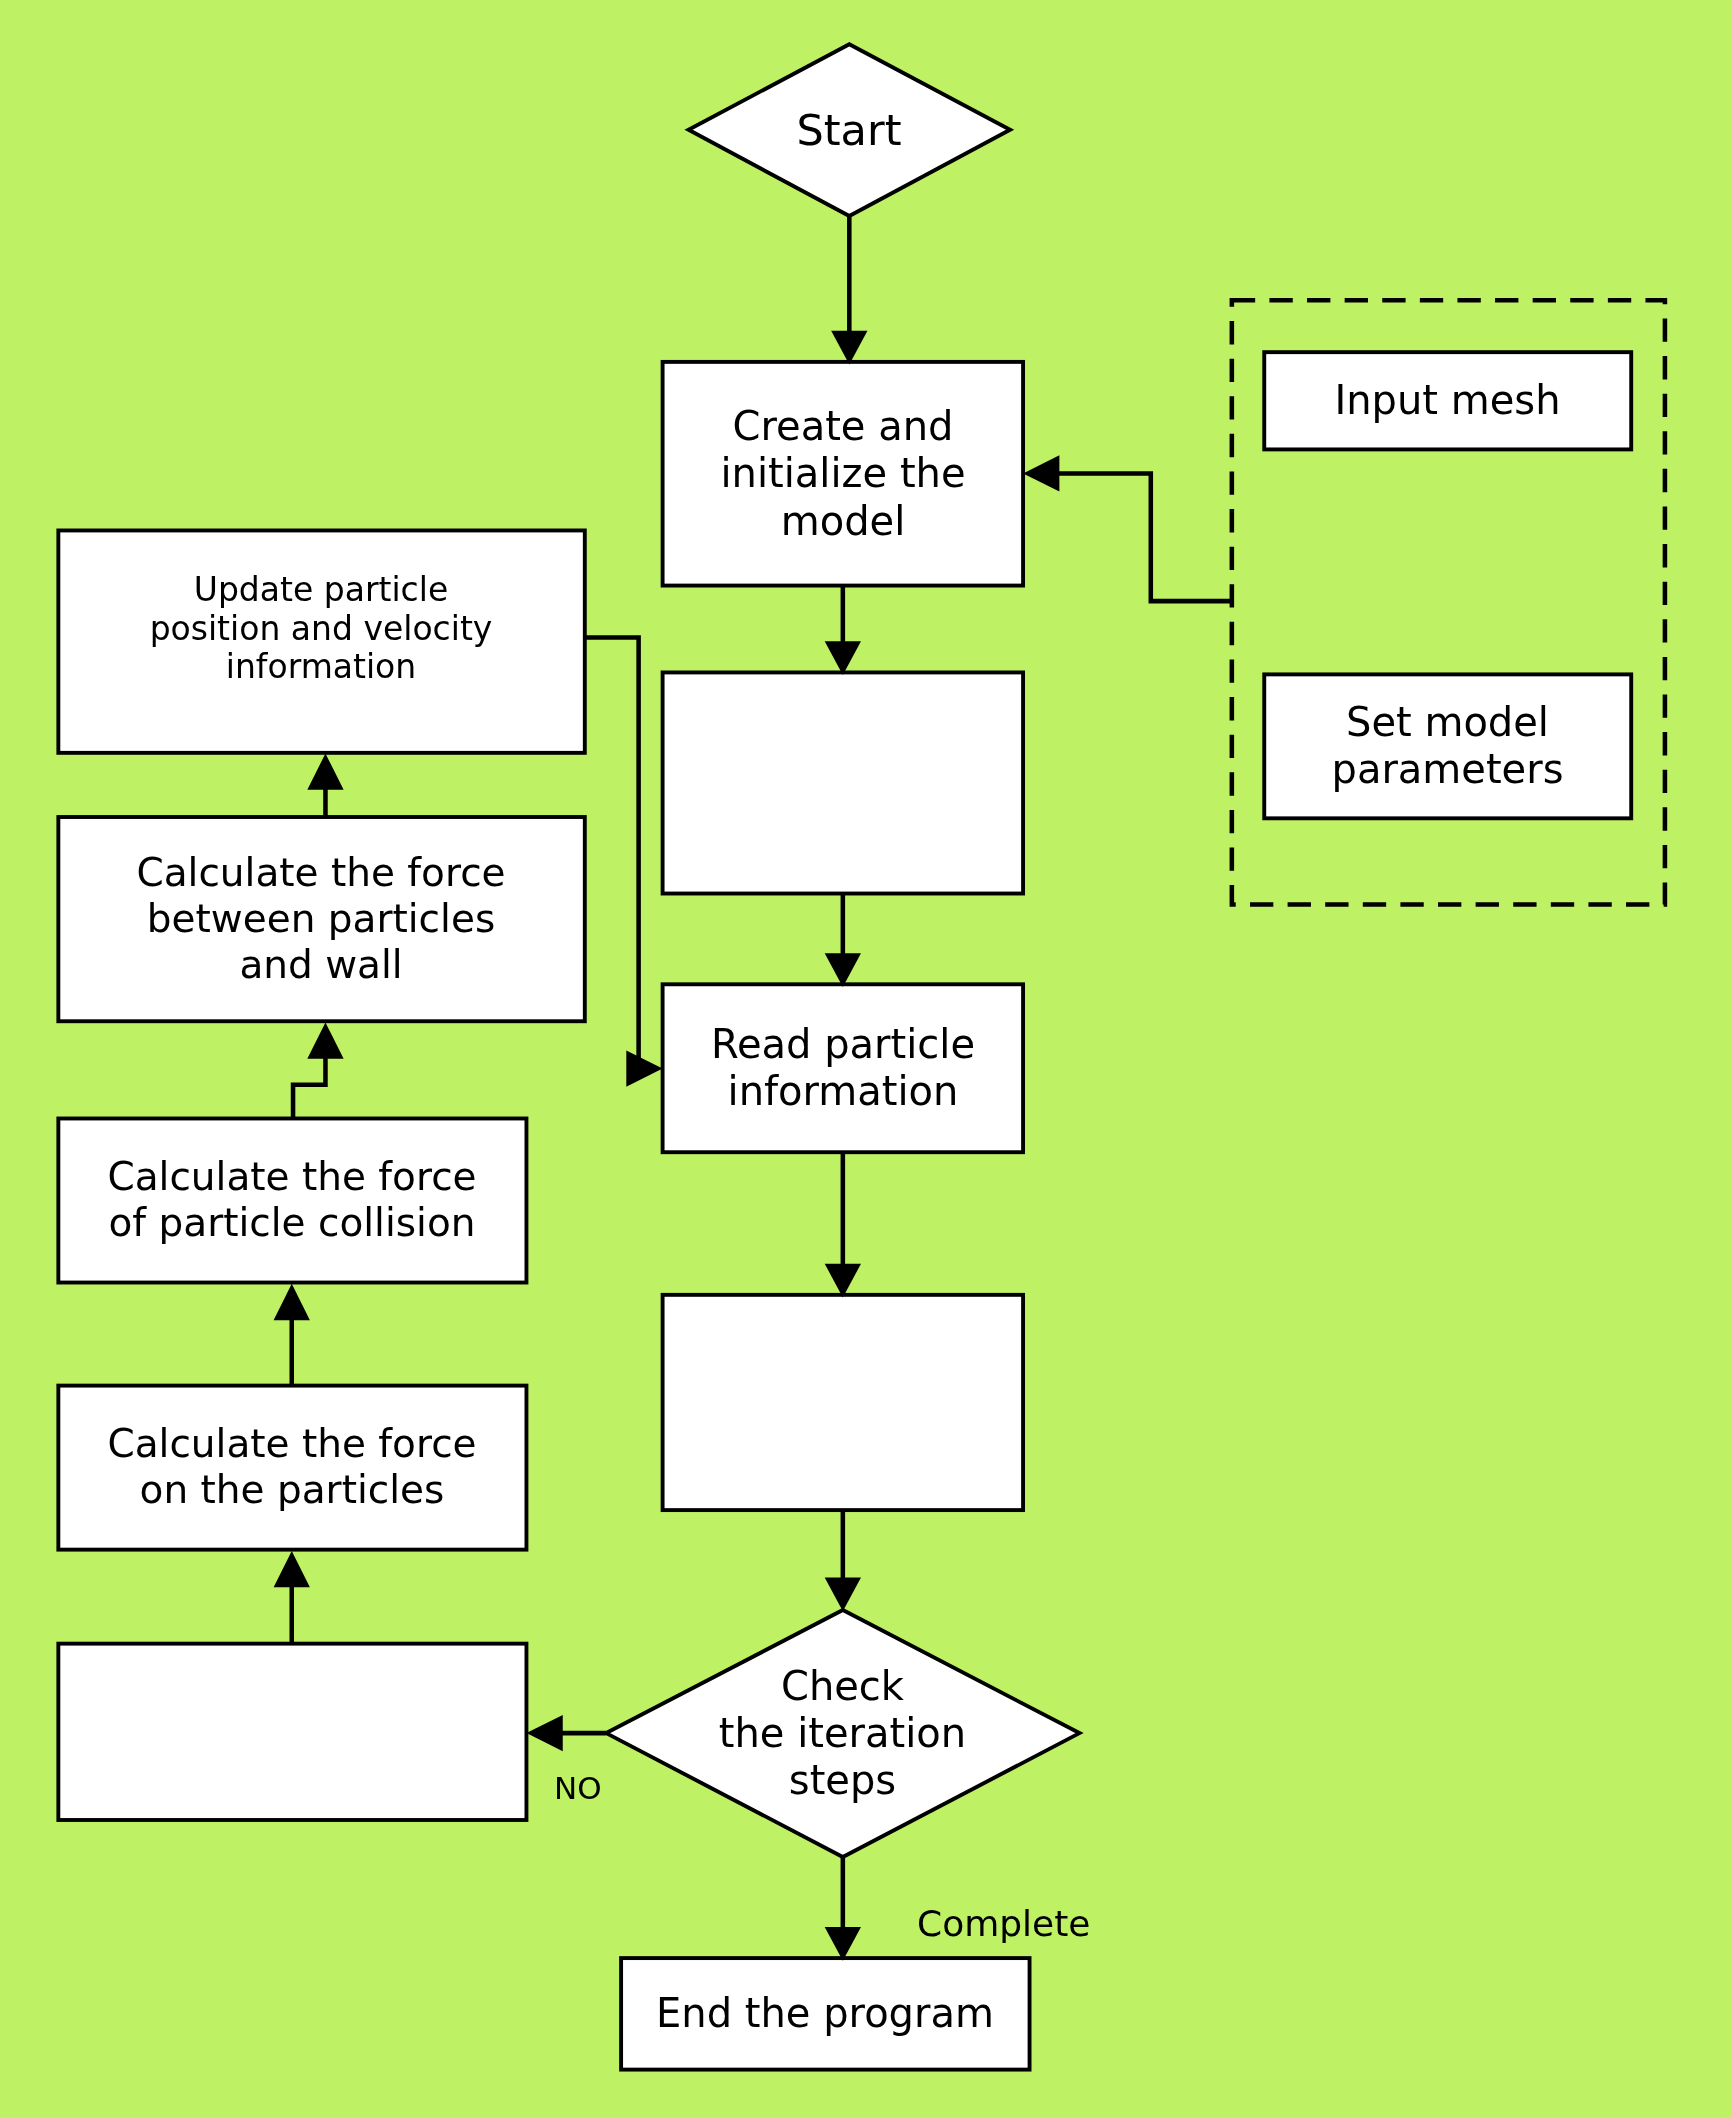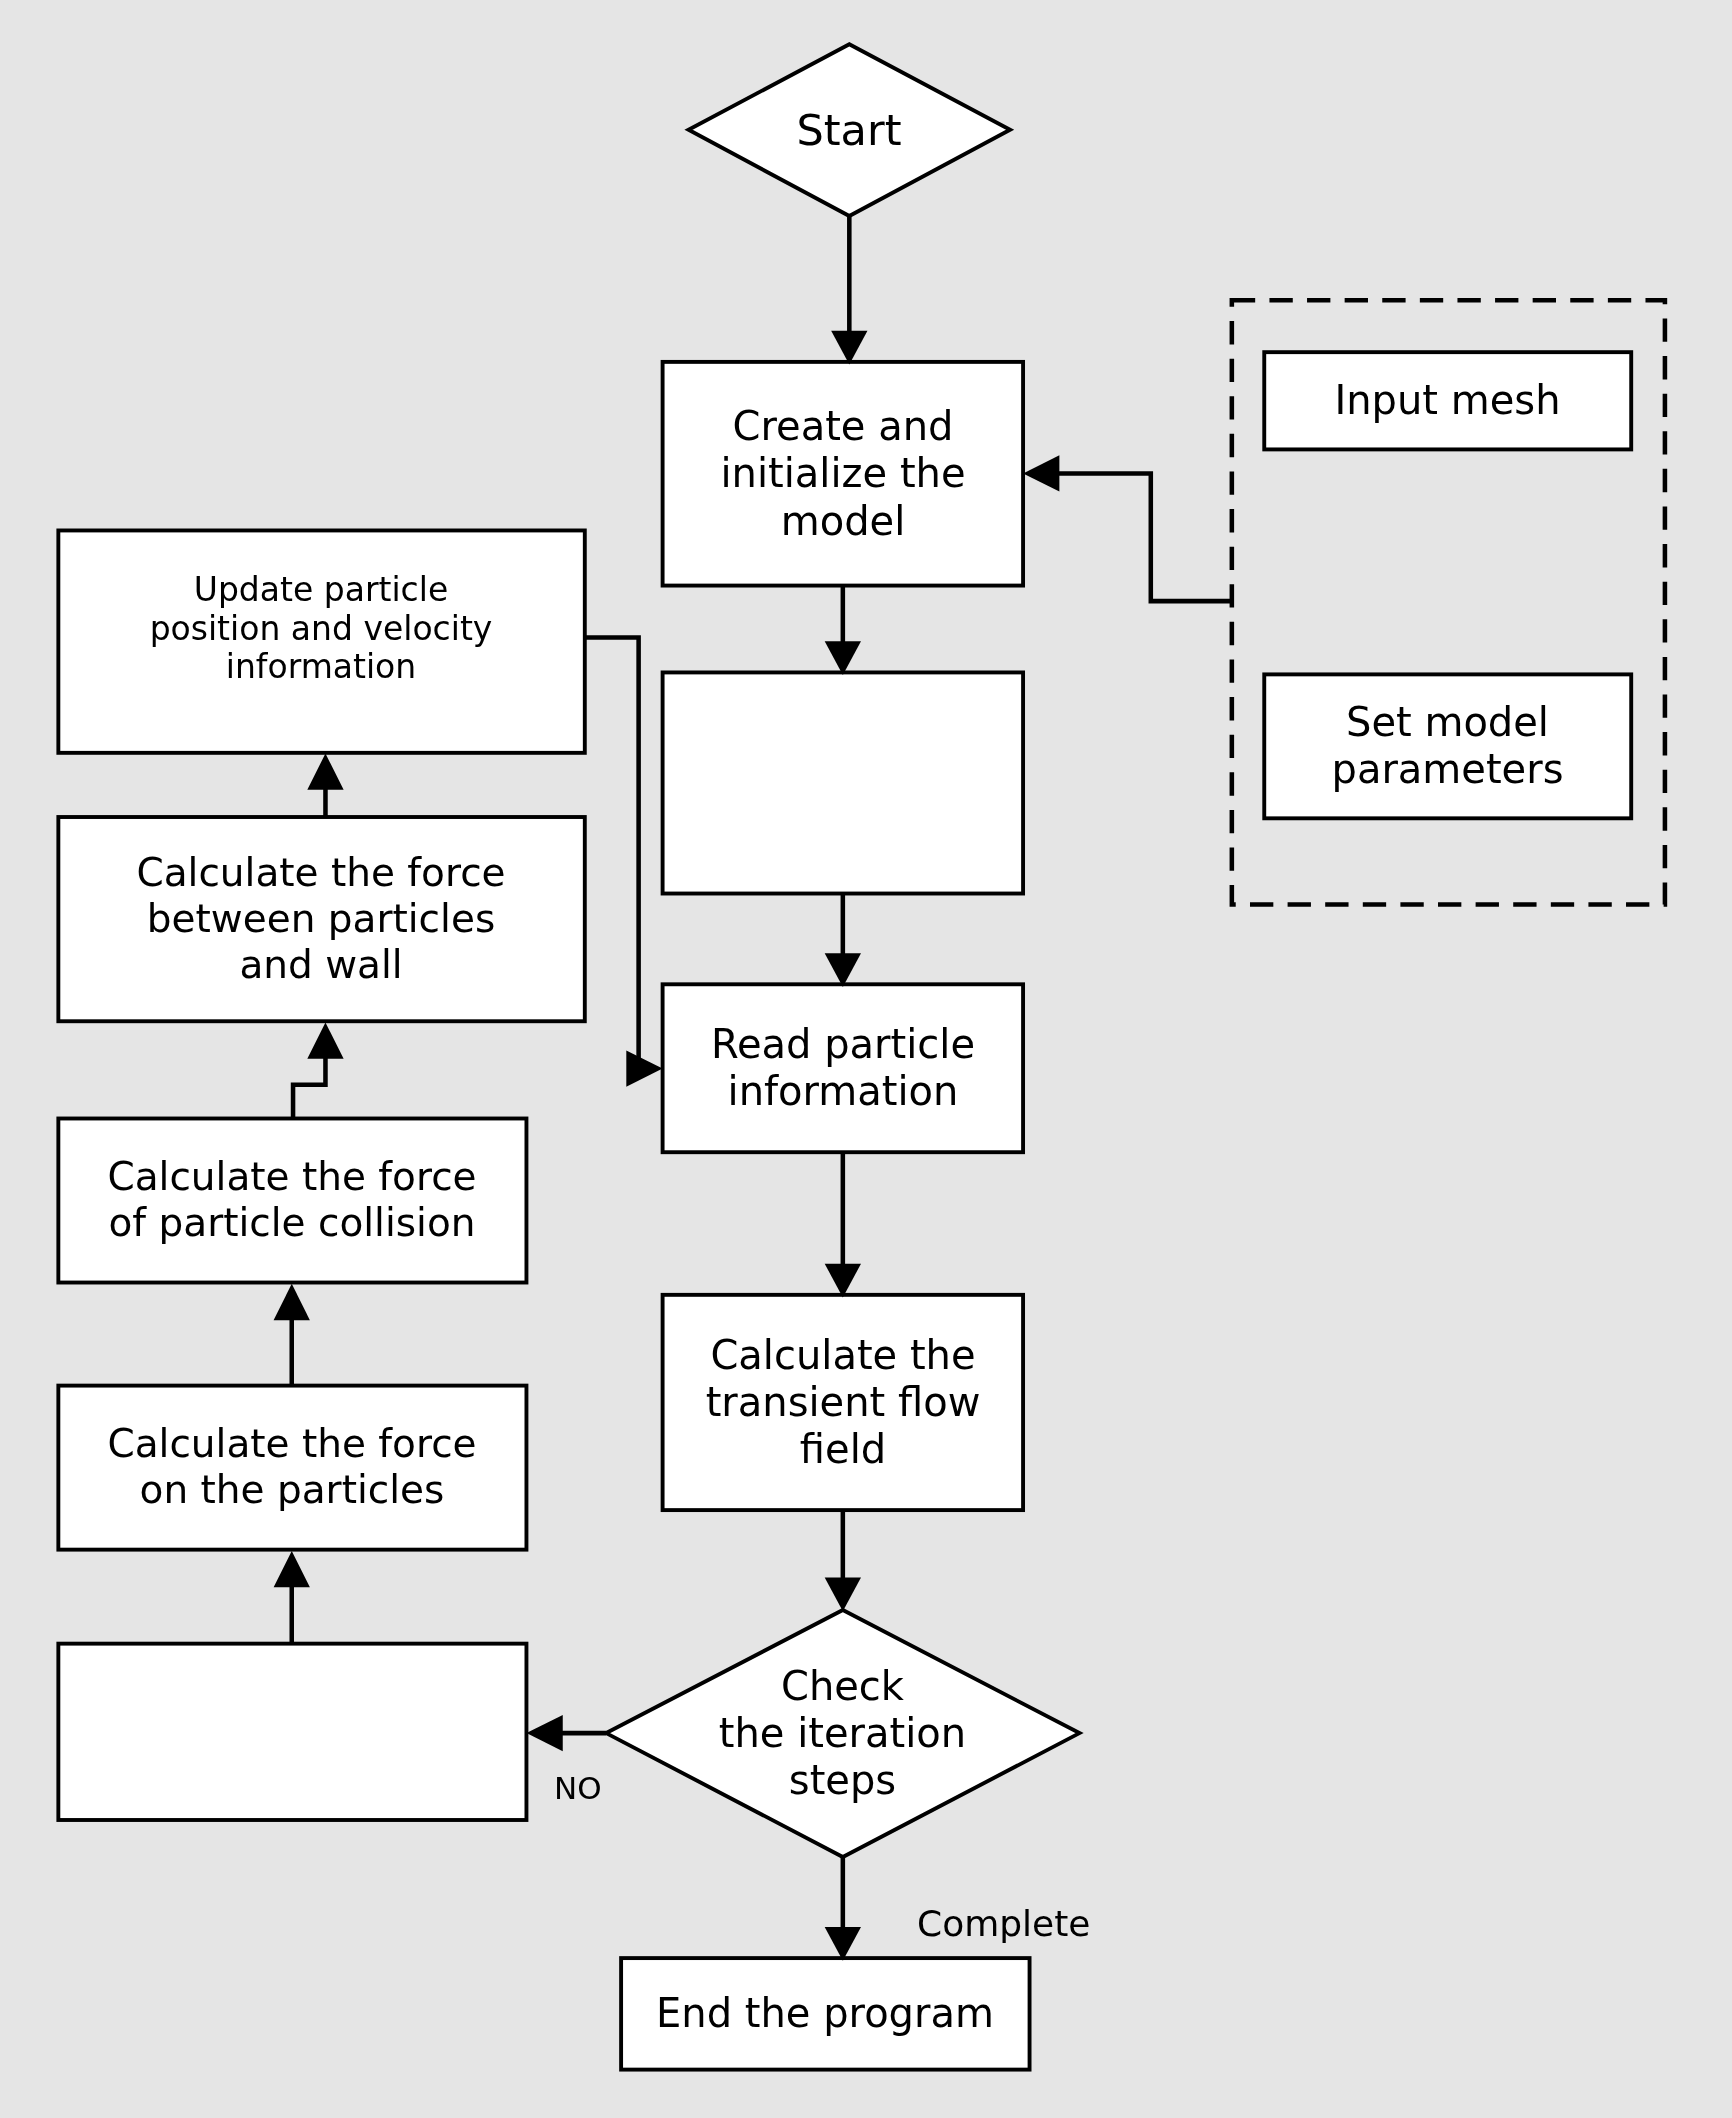--- a/index.html
+++ b/index.html
@@ -4,21 +4,21 @@
 <style>
   html, body {
     margin: 0;
     padding: 0;
     background: #ffffff;
   }
   #canvas {
     position: relative;
     width: 1733px;
     height: 2119px;
-    background: #e5e5e5;
+    background: #bef264;
     font-family: "DejaVu Sans", sans-serif;
   }
   svg.flow {
     position: absolute;
     top: 0;
     left: 0;
     width: 1733px;
     height: 2119px;
     overflow: visible;
   }
@@ -153,23 +153,20 @@
   <div class="node-text" style="left:688px; top:44px; width:322px; height:172px; font-size:43px;">Start</div>
 
   <div class="node-text" style="left:663px; top:362px; width:360px; height:224px;">Create and
 initialize the
 model</div>
 
 
   <div class="node-text" style="left:663px; top:984px; width:360px; height:168px;">Read particle
 information</div>
 
-  <div class="node-text" style="left:663px; top:1295px; width:360px; height:215px;">Calculate the
-transient flow
-field</div>
 
   <div class="node-text" style="left:621px; top:1958px; width:408px; height:112px;">End the program</div>
 
   <div class="node-text" style="left:622px; top:1610px; width:441px; height:247px;">Check
 the  iteration
 steps</div>
 
   <div class="node-text" style="left:1264px; top:352px; width:367px; height:97px;">Input mesh</div>
 
   <div class="node-text" style="left:1264px; top:674px; width:367px; height:144px;">Set model

